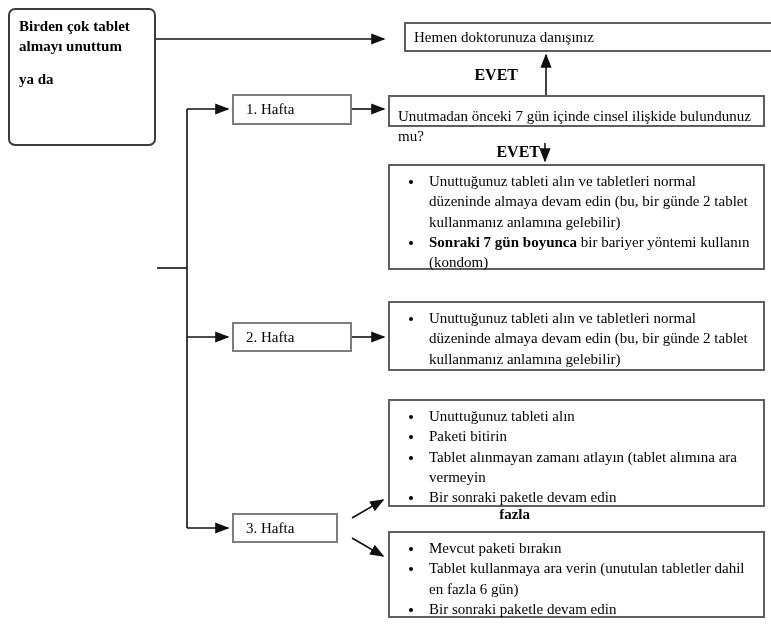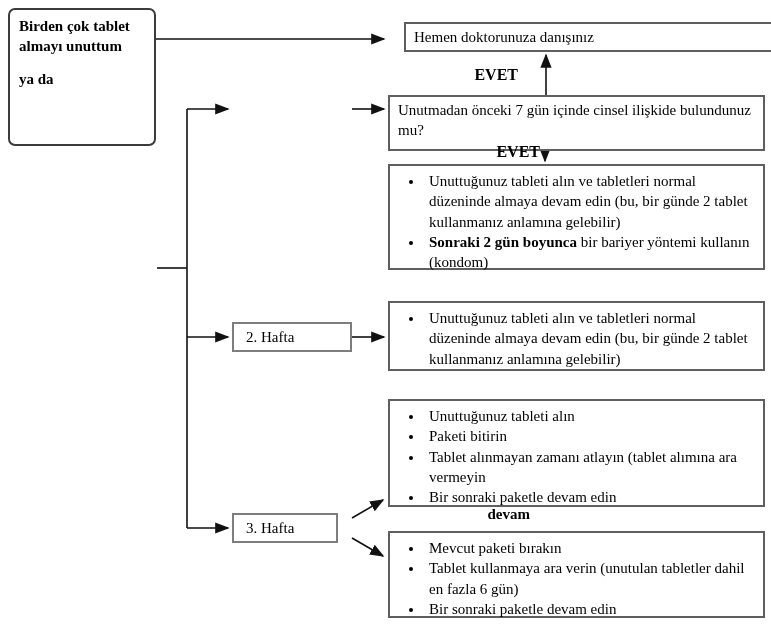--- a/index.html
+++ b/index.html
@@ -84,39 +84,42 @@
     <line x1="352" y1="518" x2="383" y2="500" marker-end="url(#arr)"></line>
     <line x1="352" y1="538" x2="383" y2="556" marker-end="url(#arr)"></line>
   </svg>
 
   <div class="box box-left" style="left:8px;top:8px;width:148px;height:138px;border-radius:7px;">
       <p>Birden çok tablet almayı unuttum</p>
       <p>ya da</p>
     </div>
 
 
+  <div class="box box-week" style="left:232px;top:94px;width:120px;height:31px;">
+    <span>1. Hafta</span>
+  </div>
   <div class="box box-week" style="left:232px;top:322px;width:120px;height:30px;">
     <span>2. Hafta</span>
   </div>
   <div class="box box-week" style="left:232px;top:513px;width:106px;height:30px;">
     <span>3. Hafta</span>
   </div>
 
   <div class="box box-right flex" style="left:404px;top:22px;width:377px;height:30px;">
     <span>Hemen doktorunuza danışınız</span>
   </div>
 
-  <div class="box box-right" style="left:388px;top:95px;width:377px;height:56px;padding-top:3px;">
+  <div class="box box-right" style="left:388px;top:95px;width:377px;height:32px;padding-top:9px;">
     <span>Unutmadan önceki 7 gün içinde cinsel ilişkide bulundunuz mu?</span>
   </div>
 
   <div class="box box-right" style="left:388px;top:164px;width:377px;height:106px;">
     <ul>
         <li><span>Unuttuğunuz tableti alın ve tabletleri normal düzeninde almaya devam edin (bu, bir günde 2 tablet kullanmanız anlamına gelebilir)</span></li>
-        <li><strong>Sonraki 2 gün boyunca</strong><span> bir bariyer yöntemi kullanın (kondom)</span></li>
+        <li><strong>Sonraki 7 gün boyunca</strong><span> bir bariyer yöntemi kullanın (kondom)</span></li>
       </ul>
   </div>
 
   <div class="box box-right" style="left:388px;top:301px;width:377px;height:70px;">
     <ul>
         <li><span>Unuttuğunuz tableti alın ve tabletleri normal düzeninde almaya devam edin (bu, bir günde 2 tablet kullanmanız anlamına gelebilir)</span></li>
       </ul>
   </div>
 
   <div class="box box-right" style="left:388px;top:399px;width:377px;height:108px;">
@@ -131,15 +134,15 @@
   <div class="box box-right" style="left:388px;top:531px;width:377px;height:87px;">
     <ul>
         <li><span>Mevcut paketi bırakın</span></li>
         <li><span>Tablet kullanmaya ara verin (unutulan tabletler dahil en fazla 6 gün)</span></li>
         <li><span>Bir sonraki paketle devam edin</span></li>
       </ul>
   </div>
 
   <div class="connector-label" style="left:458px;top:66px;width:60px;">EVET</div>
   <div class="connector-label" style="left:478px;top:143px;width:62px;">EVET</div>
-  <div class="connector-label small" style="left:470px;top:506px;width:60px;">devam</div>
+  <div class="connector-label small" style="left:470px;top:506px;width:60px;">fazla</div>
 
 </div>
 
 </body></html>

